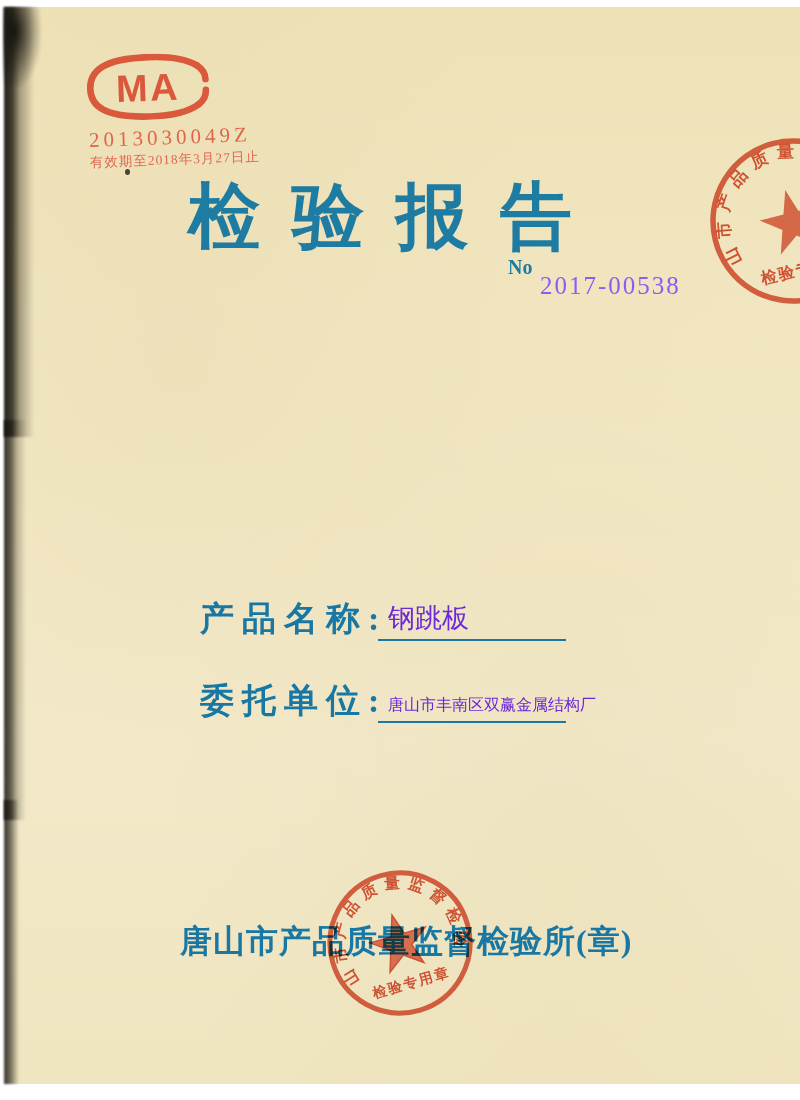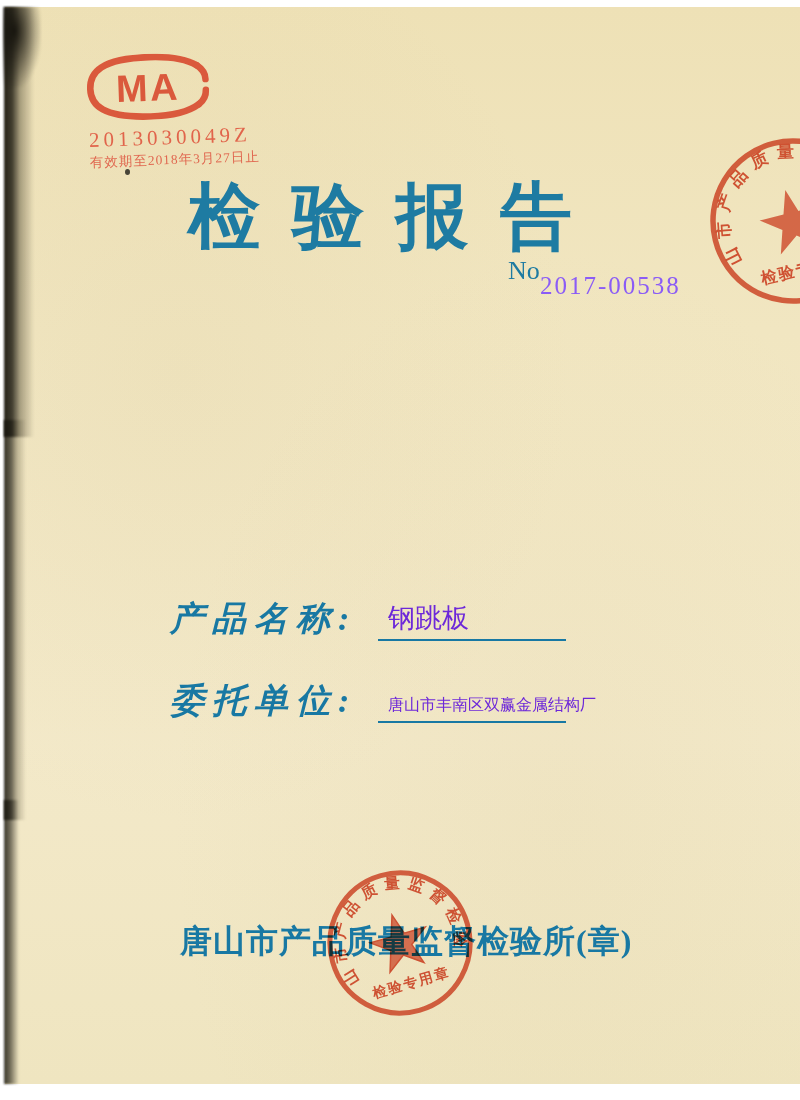--- a/index.html
+++ b/index.html
@@ -28,27 +28,27 @@
 
   
   #cma{position:absolute;left:86px;top:52px;width:230px;color:#dd5840;transform:rotate(-2deg);}
   #cma .logo{display:block;}
   #cma .lic{margin:6px 0 0 2px;font-size:21px;letter-spacing:4px;color:#e05a42;opacity:.92;}
   #cma .val{margin:1px 0 0 2px;font-size:13.5px;letter-spacing:1px;color:#df5a44;opacity:.9;}
 
   
   #title{position:absolute;left:188px;top:180px;font-size:72px;font-weight:700;
          color:#1e7ba2;letter-spacing:32px;white-space:nowrap;line-height:1.05;}
-  #no-label{position:absolute;left:508px;top:256px;font-size:26px;font-weight:400;color:#1e7ba2;}
+  #no-label{position:absolute;left:508px;top:256px;font-size:20px;font-weight:700;color:#1e7ba2;}
   #report-no{position:absolute;left:540px;top:272px;font-size:25px;color:#8b5cf6;letter-spacing:2px;}
 
   
   .row{position:absolute;left:0;width:100%;height:50px;}
-  .row .lbl{position:absolute;left:170px;top:0;font-size:34px;font-weight:700;
-            color:#1878a3;letter-spacing:8px;white-space:nowrap;font-style:italic;}
+  .row .lbl{position:absolute;left:200px;top:0;font-size:34px;font-weight:700;
+            color:#1878a3;letter-spacing:8px;white-space:nowrap;}
   .row .val{position:absolute;left:378px;top:0;width:188px;height:43px;
             border-bottom:2.5px solid #1878a3;}
   .row .val span{position:absolute;left:10px;bottom:3px;font-size:27px;color:#6d28d9;white-space:nowrap;font-family:Liberation Mono, monospace;}
   #row-1{top:596px;} #row-2{top:678px;} #row-3{top:760px;}
   #row-2 .val span{font-size:16px;bottom:5px;}
 
   
   #org{position:absolute;left:180px;top:920px;font-size:32px;font-weight:700;
        color:#1878a3;letter-spacing:1px;white-space:nowrap;}
 

